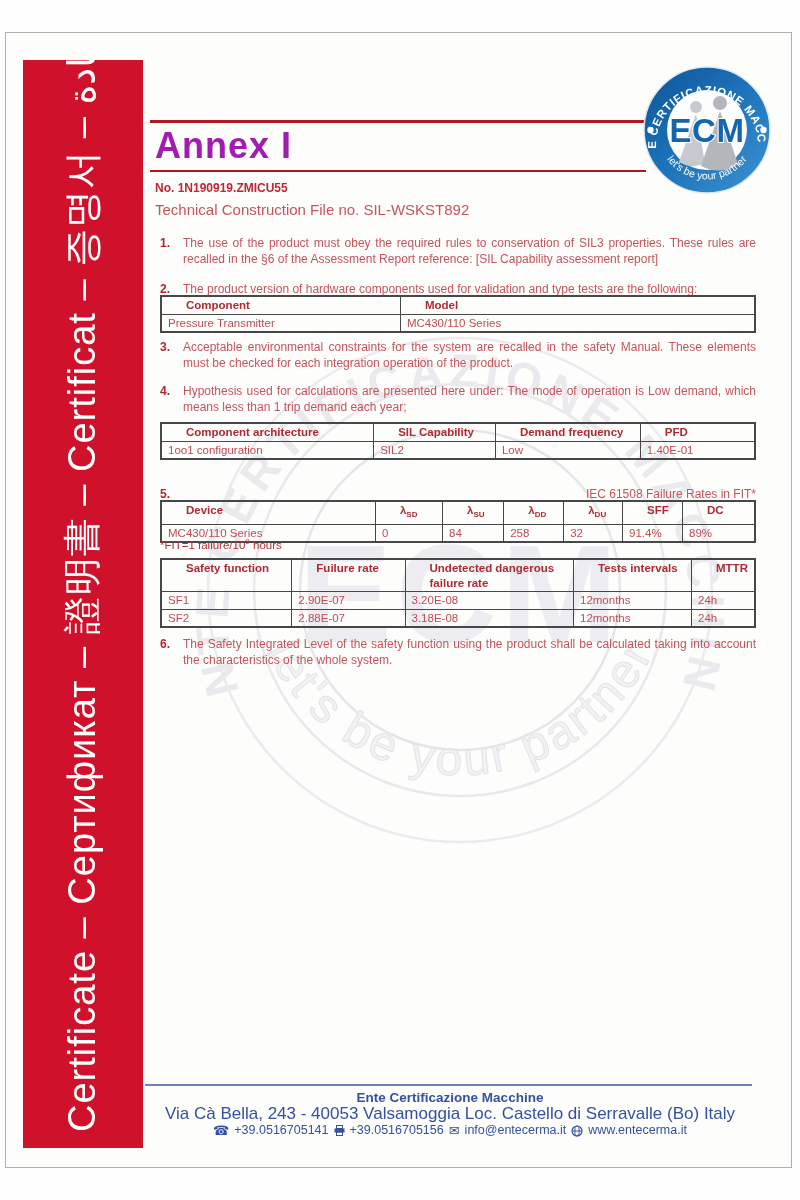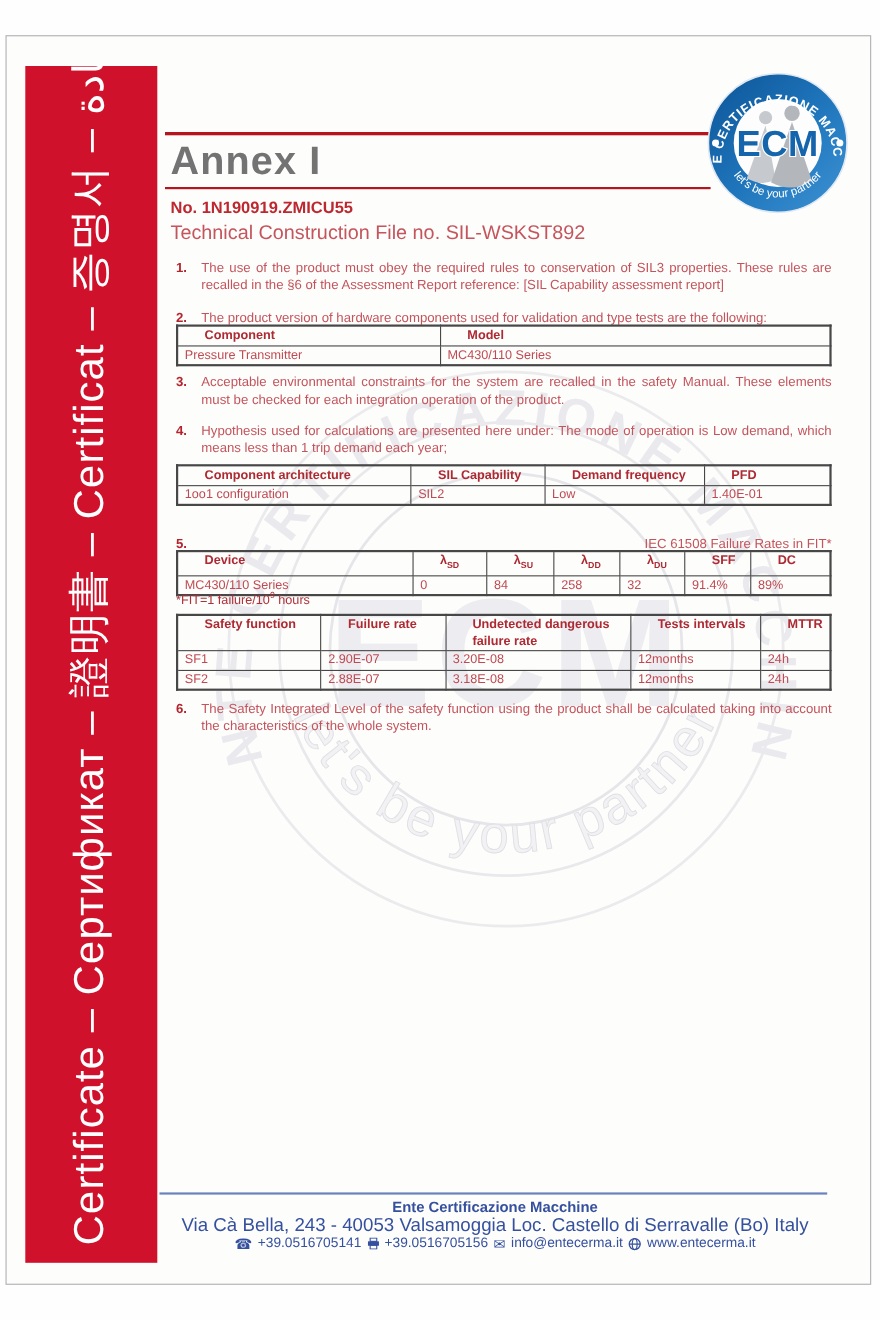--- a/index.html
+++ b/index.html
@@ -20,23 +20,23 @@
     font-size:38px; letter-spacing:1px; color:#ffffff; }
 
   
   .watermark { position:absolute; left:160px; top:290px; width:600px; height:600px; z-index:1; }
 
   
   .content { position:absolute; left:0; top:0; width:800px; height:1200px; z-index:2; }
 
   .redline { position:absolute; background:#b3161e; height:3px; }
   .annex-title { position:absolute; left:155px; top:125px; font-size:36px; font-weight:bold;
-    color:#737373; letter-spacing:1px; }
-  .cert-no { position:absolute; left:155px; top:181px; font-size:15px; font-weight:bold; color:#bd2830; }
-  .tcf-line { position:absolute; left:155px; top:201px; font-size:18px; color:#c5555d; }
+    color:#a21caf; letter-spacing:1px; }
+  .cert-no { position:absolute; left:155px; top:181px; font-size:12px; font-weight:bold; color:#bd2830; }
+  .tcf-line { position:absolute; left:155px; top:201px; font-size:15px; color:#c5555d; }
 
   .logo { position:absolute; left:643px; top:66px; width:128px; height:128px; z-index:4; }
 
   .item { position:absolute; left:160px; width:596px; display:flex; color:#c4545c;
     font-size:12px; line-height:15.6px; }
   .item .num { width:23px; flex:0 0 23px; font-weight:bold; color:#b5242d; }
   .item .txt { flex:1; text-align:justify; }
   .item.single .txt { text-align:right; }
 
   table { position:absolute; left:160px; width:596px; border-collapse:collapse;

